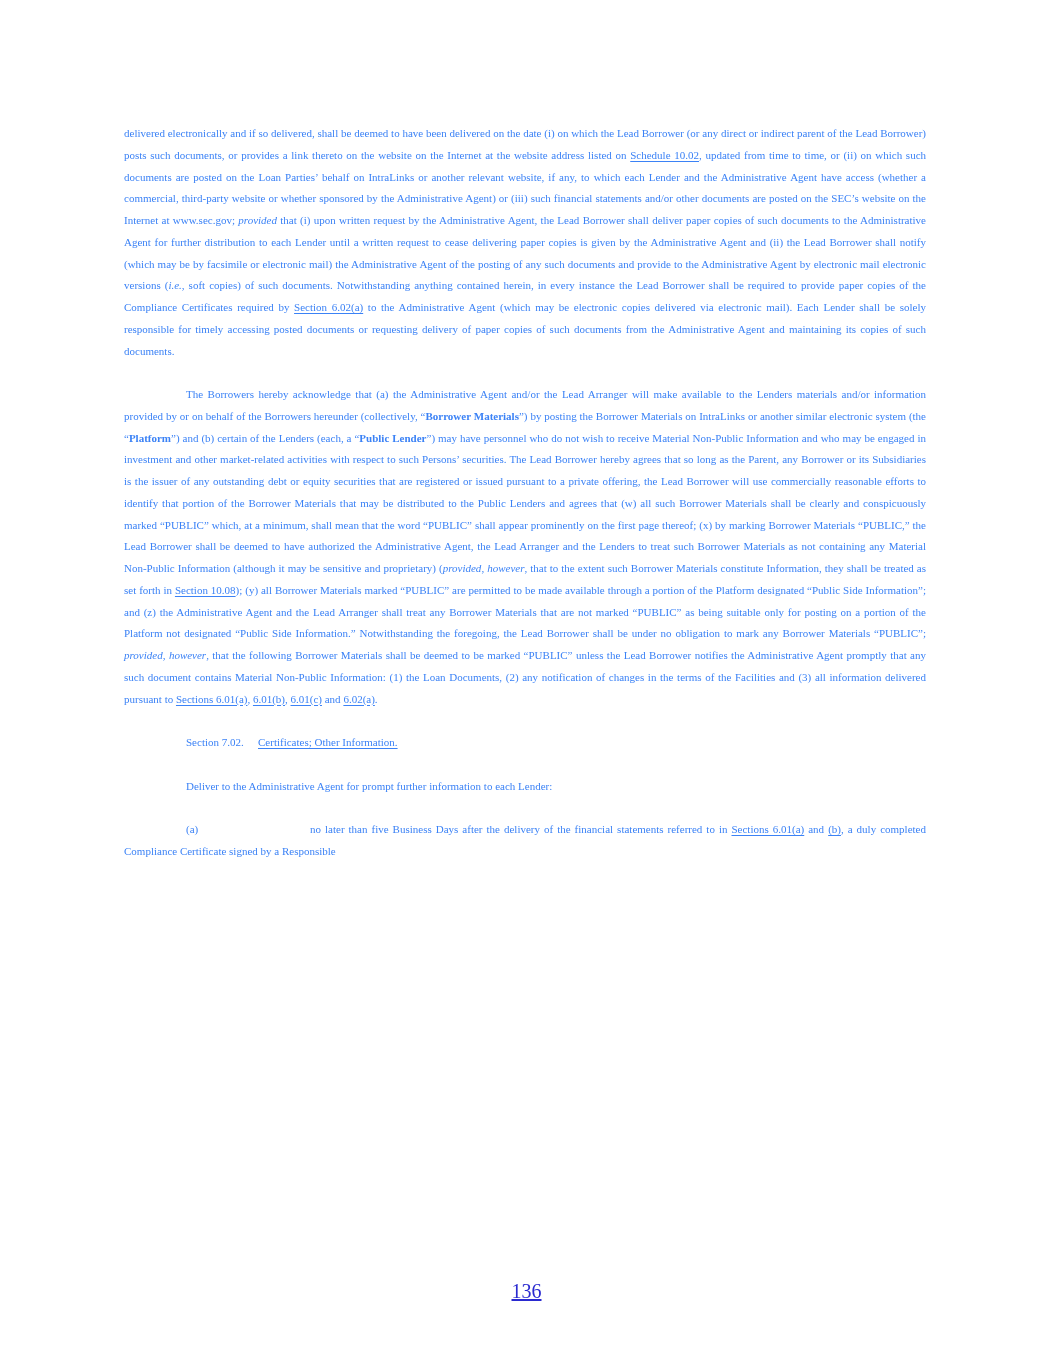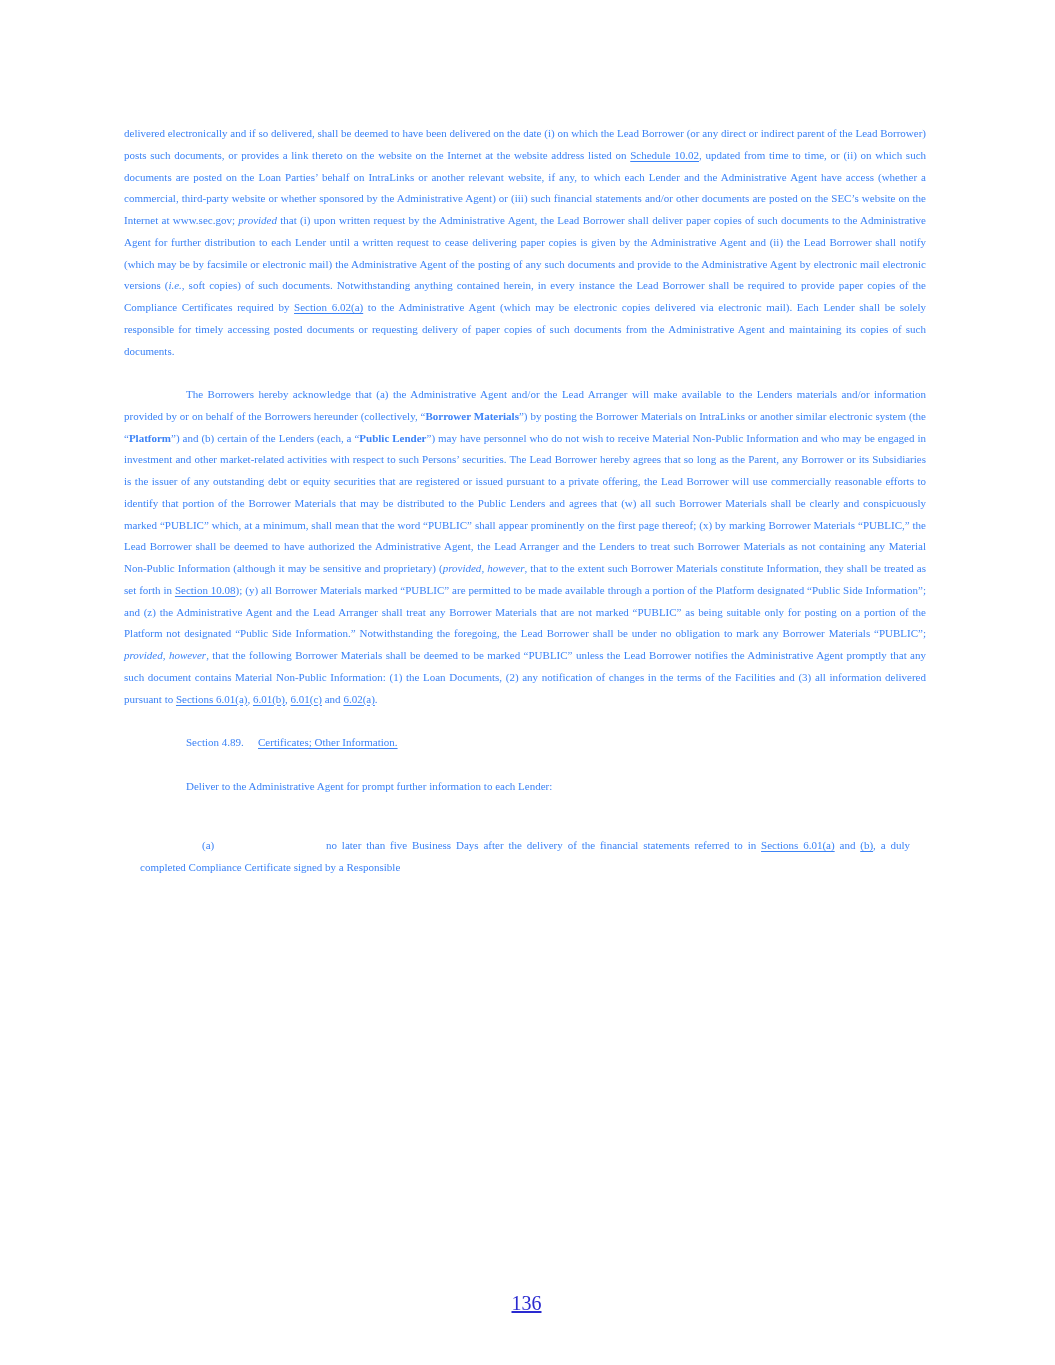--- a/index.html
+++ b/index.html
@@ -10,43 +10,42 @@
     font-size: 11px; line-height: 21.75px; color: #3b82f6;
   }
   .para { margin: 0; text-align: justify; }
   .indent { text-indent: 62px; }
   .gap { height: 21.75px; }
   .u { text-decoration: underline; text-underline-offset: 2px; }
   .b { font-weight: bold; margin-top: 38px; }
   .i { font-style: italic; }
   .section-head { margin: 0; padding-left: 62px; }
   .section-head .num { display: inline-block; width: 72px; }
-  .item-a { margin: 16px; text-align: justify; text-indent: 62px; }
+  .item-a { margin: 0; text-align: justify; text-indent: 62px; }
   .item-a .lbl { display: inline-block; width: 124px; text-indent: 0; }
   .page-number {
     position: absolute; left: 0; width: 1053px; top: 1280px; text-align: center;
     font-family: "Liberation Serif", "DejaVu Serif", serif; font-size: 20px;
     color: #2a2ad0; 
-    margin-top: 12px;
   }
   .page-number span { text-decoration: underline; }
 </style>
 </head>
 <body>
 
 <div class="page">
   <p class="para"><span>delivered electronically and if so delivered, shall be deemed to have been delivered on the date (i) on which the Lead Borrower (or any direct or indirect parent of the Lead Borrower) posts such documents, or provides a link thereto on the website on the Internet at the website address listed on </span><span class="u">Schedule 10.02</span><span>, updated from time to time, or (ii) on which such documents are posted on the Loan Parties’ behalf on IntraLinks or another relevant website, if any, to which each Lender and the Administrative Agent have access (whether a commercial, third-party website or whether sponsored by the Administrative Agent) or (iii) such financial statements and/or other documents are posted on the SEC’s website on the Internet at www.sec.gov; </span><span class="i">provided</span><span> that (i) upon written request by the Administrative Agent, the Lead Borrower shall deliver paper copies of such documents to the Administrative Agent for further distribution to each Lender until a written request to cease delivering paper copies is given by the Administrative Agent and (ii) the Lead Borrower shall notify (which may be by facsimile or electronic mail) the Administrative Agent of the posting of any such documents and provide to the Administrative Agent by electronic mail electronic versions (</span><span class="i">i.e.</span><span>, soft copies) of such documents.  Notwithstanding anything contained herein, in every instance the Lead Borrower shall be required to provide paper copies of the Compliance Certificates required by </span><span class="u">Section 6.02(a)</span><span> to the Administrative Agent (which may be electronic copies delivered via electronic mail).  Each Lender shall be solely responsible for timely accessing posted documents or requesting delivery of paper copies of such documents from the Administrative Agent and maintaining its copies of such documents.</span></p>
 
   <div class="gap"></div>
 
   <p class="para indent"><span>The Borrowers hereby acknowledge that (a) the Administrative Agent and/or the Lead Arranger will make available to the Lenders materials and/or information provided by or on behalf of the Borrowers hereunder (collectively, “</span><span class="b">Borrower Materials</span><span>”) by posting the Borrower Materials on IntraLinks or another similar electronic system (the “</span><span class="b">Platform</span><span>”) and (b) certain of the Lenders (each, a “</span><span class="b">Public Lender</span><span>”) may have personnel who do not wish to receive Material Non-Public Information and who may be engaged in investment and other market-related activities with respect to such Persons’ securities.  The Lead Borrower hereby agrees that so long as the Parent, any Borrower or its Subsidiaries is the issuer of any outstanding debt or equity securities that are registered or issued pursuant to a private offering, the Lead Borrower will use commercially reasonable efforts to identify that portion of the Borrower Materials that may be distributed to the Public Lenders and agrees that (w) all such Borrower Materials shall be clearly and conspicuously marked “PUBLIC” which, at a minimum, shall mean that the word “PUBLIC” shall appear prominently on the first page thereof; (x) by marking Borrower Materials “PUBLIC,” the Lead Borrower shall be deemed to have authorized the Administrative Agent, the Lead Arranger and the Lenders to treat such Borrower Materials as not containing any Material Non-Public Information (although it may be sensitive and proprietary) (</span><span class="i">provided</span><span>, </span><span class="i">however</span><span>, that to the extent such Borrower Materials constitute Information, they shall be treated as set forth in </span><span class="u">Section 10.08</span><span>); (y) all Borrower Materials marked “PUBLIC” are permitted to be made available through a portion of the Platform designated “Public Side Information”; and (z) the Administrative Agent and the Lead Arranger shall treat any Borrower Materials that are not marked “PUBLIC” as being suitable only for posting on a portion of the Platform not designated “Public Side Information.” Notwithstanding the foregoing, the Lead Borrower shall be under no obligation to mark any Borrower Materials “PUBLIC”; </span><span class="i">provided</span><span>, </span><span class="i">however</span><span>, that the following Borrower Materials shall be deemed to be marked “PUBLIC” unless the Lead Borrower notifies the Administrative Agent promptly that any such document contains Material Non-Public Information: (1) the Loan Documents, (2) any notification of changes in the terms of the Facilities and (3) all information delivered pursuant to </span><span class="u">Sections 6.01(a)</span><span>, </span><span class="u">6.01(b)</span><span>, </span><span class="u">6.01(c)</span><span> and </span><span class="u">6.02(a)</span><span>.</span></p>
 
   <div class="gap"></div>
 
-  <p class="section-head"><span class="num">Section 4.89.</span><span class="u">Certificates; Other Information.</span></p>
+  <p class="section-head"><span class="num">Section 7.02.</span><span class="u">Certificates; Other Information.</span></p>
 
   <div class="gap"></div>
 
   <p class="para indent">Deliver to the Administrative Agent for prompt further information to each Lender:</p>
 
   <div class="gap"></div>
 
   <p class="item-a"><span class="lbl">(a)</span><span>no later than five Business Days after the delivery of the financial statements referred to in </span><span class="u">Sections 6.01(a)</span><span> and </span><span class="u">(b)</span><span>, a duly completed Compliance Certificate signed by a Responsible</span></p>
 </div>
 

